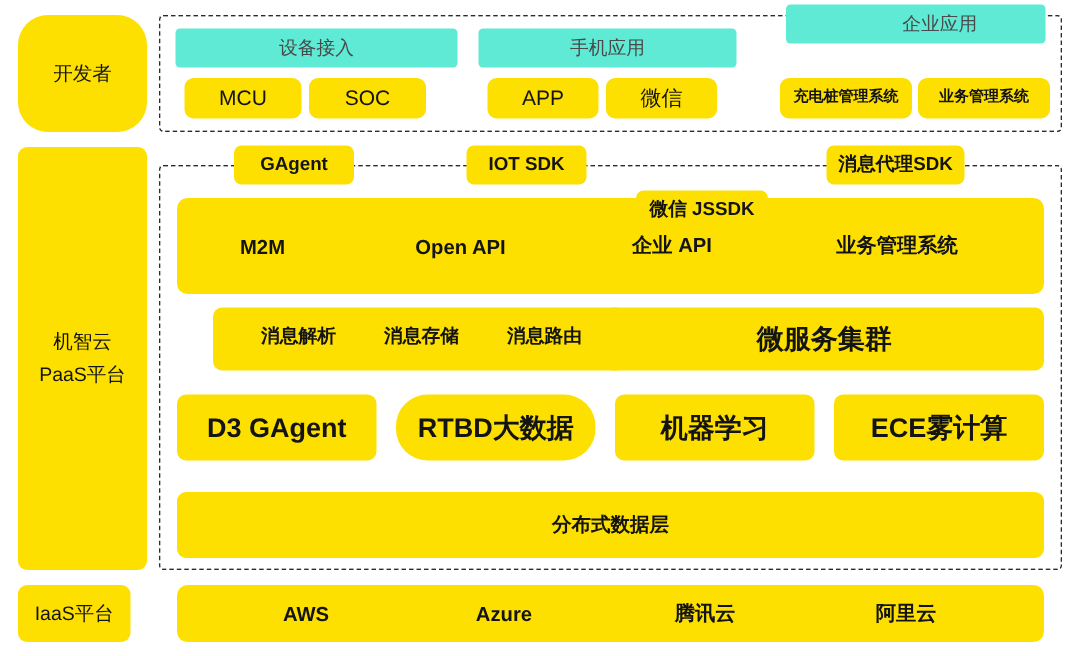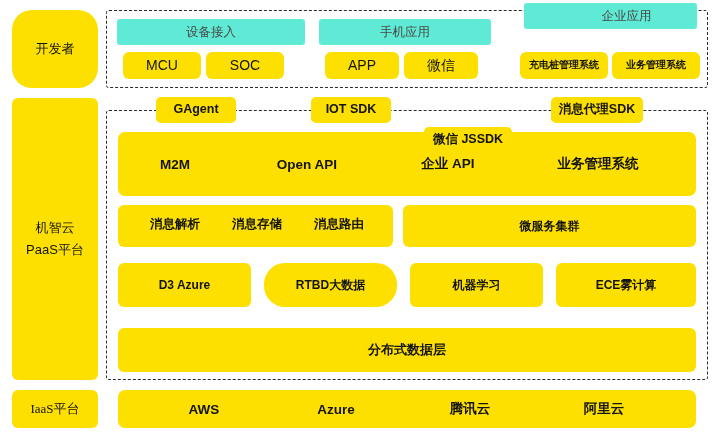--- a/index.html
+++ b/index.html
@@ -75,50 +75,50 @@
   .band .cellitem{
     position:absolute;
     font-size:13.5px;
     font-weight:bold;
     white-space:nowrap;
     transform:translateX(-50%);
     color:#141414;
   }
   .band .cellitem.reg{font-weight:bold;}
 
-  .multi{position:relative;}
+  .multi{position:relative;margin-left:24px;}
   .multi .sub{
     position:absolute;
     font-size:12.5px;
     font-weight:600;
     white-space:nowrap;
     transform:translateX(-50%);
     top:50%;
     margin-top:-9px;
     color:#141414;
   }
 
-  .lbl{font-size:12px;font-weight:600;}
+  .lbl{font-size:18px;font-weight:600;}
   .lbl.big{font-size:13px;}
 </style>
 </head>
 <body>
 
 <div id="diagram">
 
   <div class="yb rail" style="left:12px;top:10px;width:86px;height:78px;border-radius:20px;">
     <span>开发者</span>
   </div>
 
   <div class="yb rail" style="left:12px;top:98px;width:86px;height:282px;">
     <span>机智云</span>
     <span style="margin-top:5px;">PaaS平台</span>
   </div>
 
-  <div class="yb rail" style="left:12px;top:390px;width:86px;height:38px;font-family:Liberation Serif, serif;">
+  <div class="yb rail" style="left:12px;top:390px;width:75px;height:38px;">
     <span>IaaS平台</span>
   </div>
 
   <div class="dashed" style="left:106px;top:10px;width:602px;height:78px;"></div>
 
   <div class="ghead" style="left:117px;top:19px;width:188px;height:26px;">
     <span>设备接入</span>
   </div>
   <div class="yb chip" style="left:123px;top:52px;width:78px;height:27px;">
     <span>MCU</span>
@@ -173,21 +173,21 @@
     <span class="sub" style="left:57px;">消息解析</span>
     <span class="sub" style="left:139px;">消息存储</span>
     <span class="sub" style="left:221px;">消息路由</span>
   </div>
 
   <div class="yb lbl" style="left:403px;top:205px;width:293px;height:42px;">
     <span>微服务集群</span>
   </div>
 
   <div class="yb lbl" style="left:118px;top:263px;width:133px;height:44px;">
-    <span>D3 Azure</span>
+    <span>D3 GAgent</span>
   </div>
   <div class="yb lbl" style="left:264px;top:263px;width:133px;height:44px;border-radius:21px;">
     <span>RTBD大数据</span>
   </div>
   <div class="yb lbl" style="left:410px;top:263px;width:133px;height:44px;">
     <span>机器学习</span>
   </div>
   <div class="yb lbl" style="left:556px;top:263px;width:140px;height:44px;">
     <span>ECE雾计算</span>
   </div>

